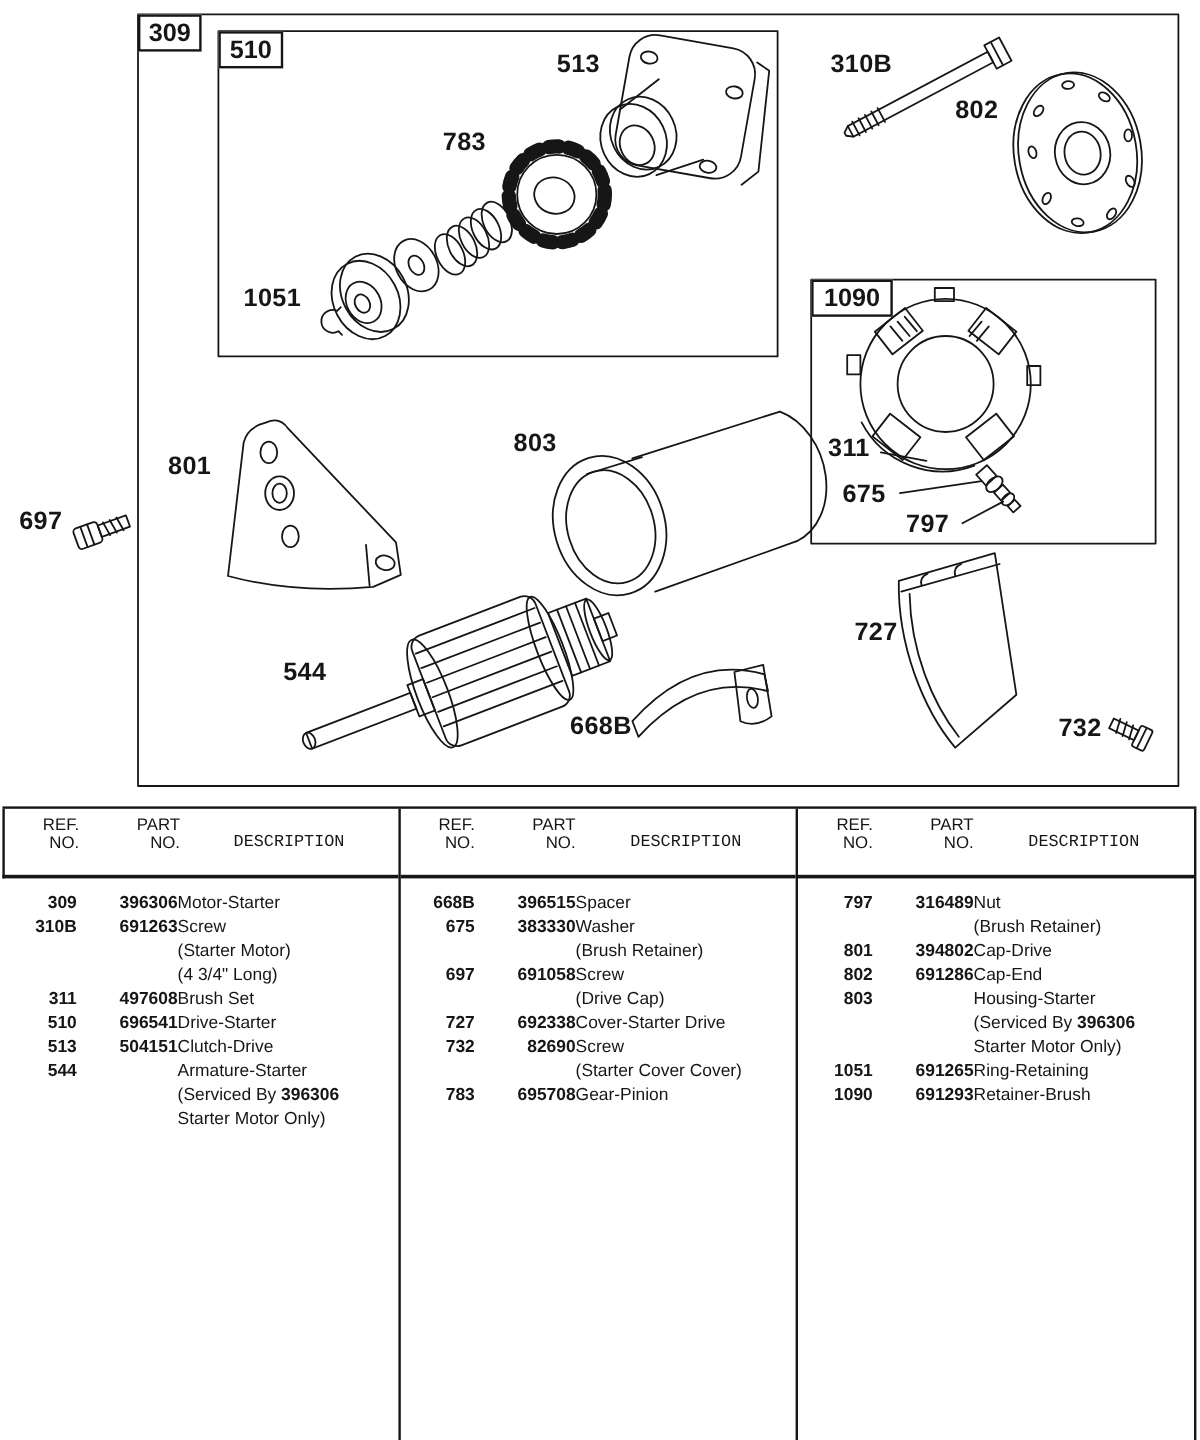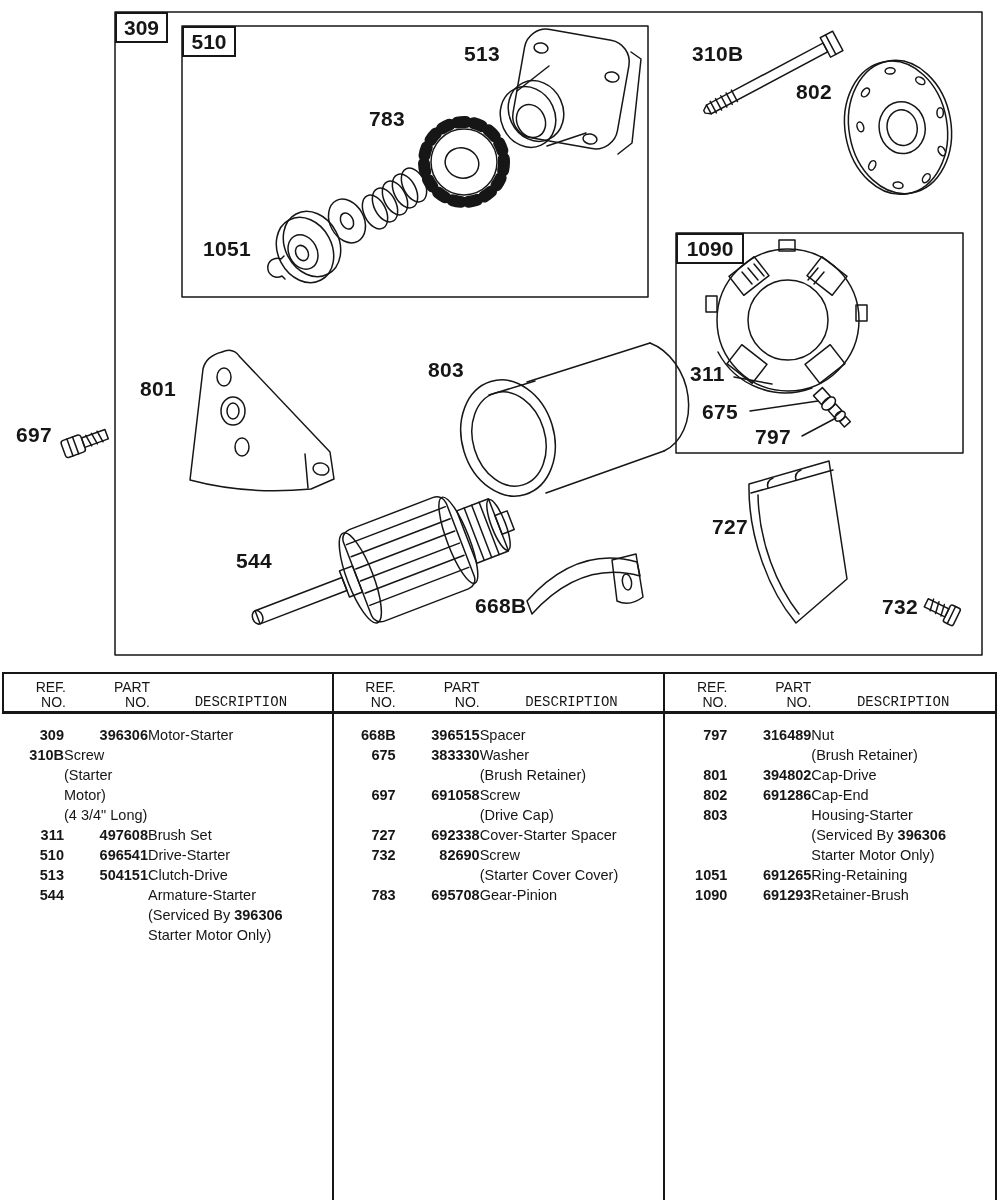--- a/index.html
+++ b/index.html
@@ -18,21 +18,21 @@
     z-index: 3;
   }
 
   
   .ptable {
     position: absolute; left: 2px; top: 672px; width: 995px; height: 528px;
     border-top: 2.5px solid #161616; display: flex; z-index: 2; background: #fff;
   }
   .pcol { flex: 1 1 0; border-right: 2px solid #161616; display: flex; flex-direction: column; }
   .phead {
-    height: 40px; border-bottom: 3px solid #161616;
+    height: 58px; border-bottom: 3px solid #161616;
     display: grid; grid-template-columns: 62px 84px 1fr;
     padding-top: 6px; font-size: 14px; line-height: 15px;
   }
   .pcol.first .phead { border-left: 2px solid #161616; }
   .phead .h-ref, .phead .h-part { text-align: right; }
   .phead .h-desc { text-align: center; padding-top: 15px; font-family: Liberation Mono, monospace; }
   .rows { padding-top: 11px; font-size: 14.5px; line-height: 20px; }
   .prow { display: grid; grid-template-columns: 62px 84px 1fr; }
   .prow .ref, .prow .part { font-weight: 700; text-align: right; }
   .prow .desc { }
@@ -248,20 +248,21 @@
     <div class="rows">
         <div class="prow">
           <span class="ref">309</span>
           <span class="part">396306</span>
           <span class="desc">
             <div>Motor-Starter</div>
           </span>
         </div>
         <div class="prow">
           <span class="ref">310B</span>
+          <span class="part">691263</span>
           <span class="desc">
             <div>Screw</div>
             <div>(Starter Motor)</div>
             <div>(4 3/4" Long)</div>
           </span>
         </div>
         <div class="prow">
           <span class="ref">311</span>
           <span class="part">497608</span>
           <span class="desc">
@@ -327,21 +328,21 @@
           <span class="part">691058</span>
           <span class="desc">
             <div>Screw</div>
             <div>(Drive Cap)</div>
           </span>
         </div>
         <div class="prow">
           <span class="ref">727</span>
           <span class="part">692338</span>
           <span class="desc">
-            <div>Cover-Starter Spacer</div>
+            <div>Cover-Starter Drive</div>
           </span>
         </div>
         <div class="prow">
           <span class="ref">732</span>
           <span class="part">82690</span>
           <span class="desc">
             <div>Screw</div>
             <div>(Starter Cover Cover)</div>
           </span>
         </div>

